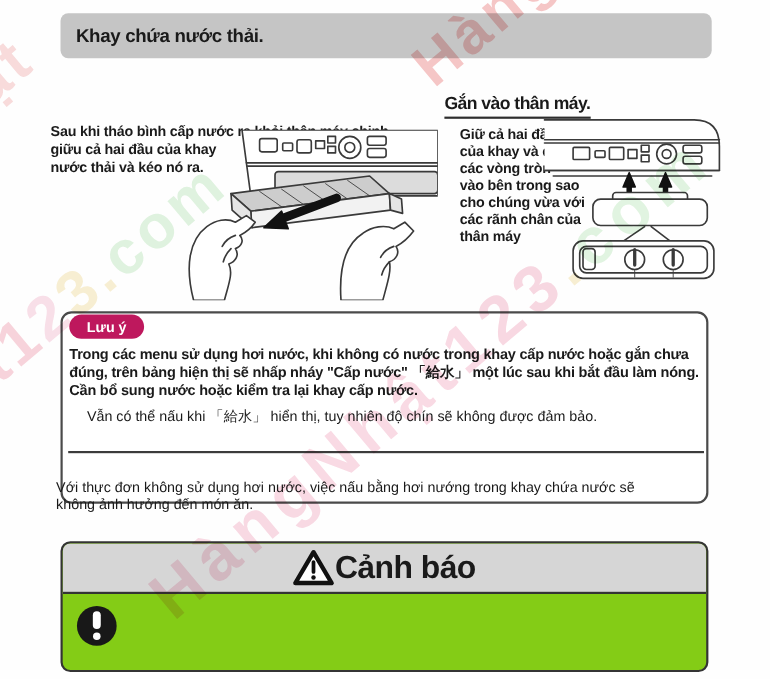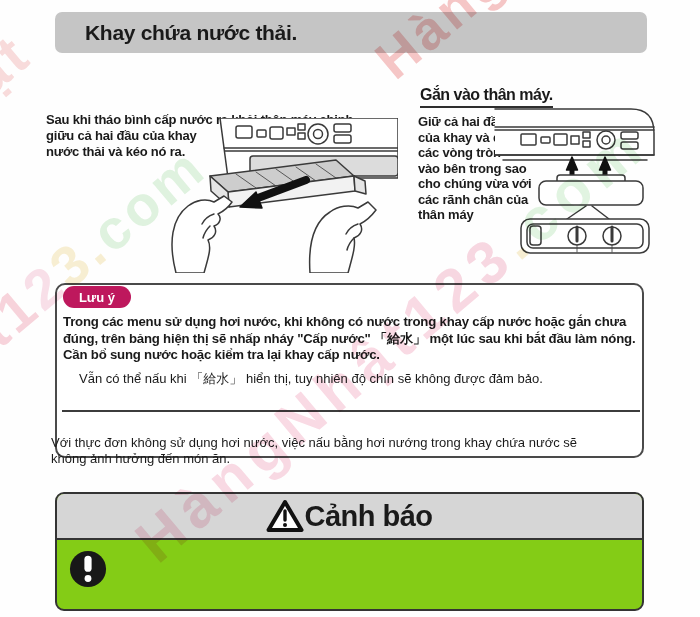--- a/index.html
+++ b/index.html
@@ -3,27 +3,27 @@
 <meta charset="utf-8">
 <style>
   html,body{margin:0;padding:0;background:#ffffff;}
   .page{position:relative;width:700px;height:617px;background:#fefefe;overflow:hidden;
         font-family:"Liberation Sans",sans-serif;color:#1a1a1a;}
   .abs{position:absolute;}
 
   
   .title-bar{left:55px;top:12px;width:592px;height:41px;background:#c5c5c5;border-radius:7px;
              display:flex;align-items:center;padding-left:14px;box-sizing:border-box;}
-  .title-bar h1{font-size:21px;font-weight:bold;margin:16px;letter-spacing:-0.3px;}
+  .title-bar h1{font-size:17px;font-weight:bold;margin:0;letter-spacing:-0.3px;}
 
   
   .sec-head{font-size:16px;font-weight:bold;letter-spacing:-0.5px;
             border-bottom:2.5px solid #2e2e2e;padding-bottom:2px;}
   .head-remove{left:47px;top:86px;}
-  .head-attach{left:420px;top:86px;}
+  .head-attach{left:404px;top:86px;}
 
   .body-text{font-size:13px;font-weight:bold;line-height:16px;white-space:pre-line;letter-spacing:-0.2px;}
   .body-remove{left:46px;top:112px;width:350px;}
   .body-attach{left:418px;top:114px;width:130px;line-height:15.5px;}
 
   
   .illo{stroke:#3a3a3a;}
   .illo-left{left:158px;top:118px;}
   .illo-right{left:493px;top:105px;}
 

